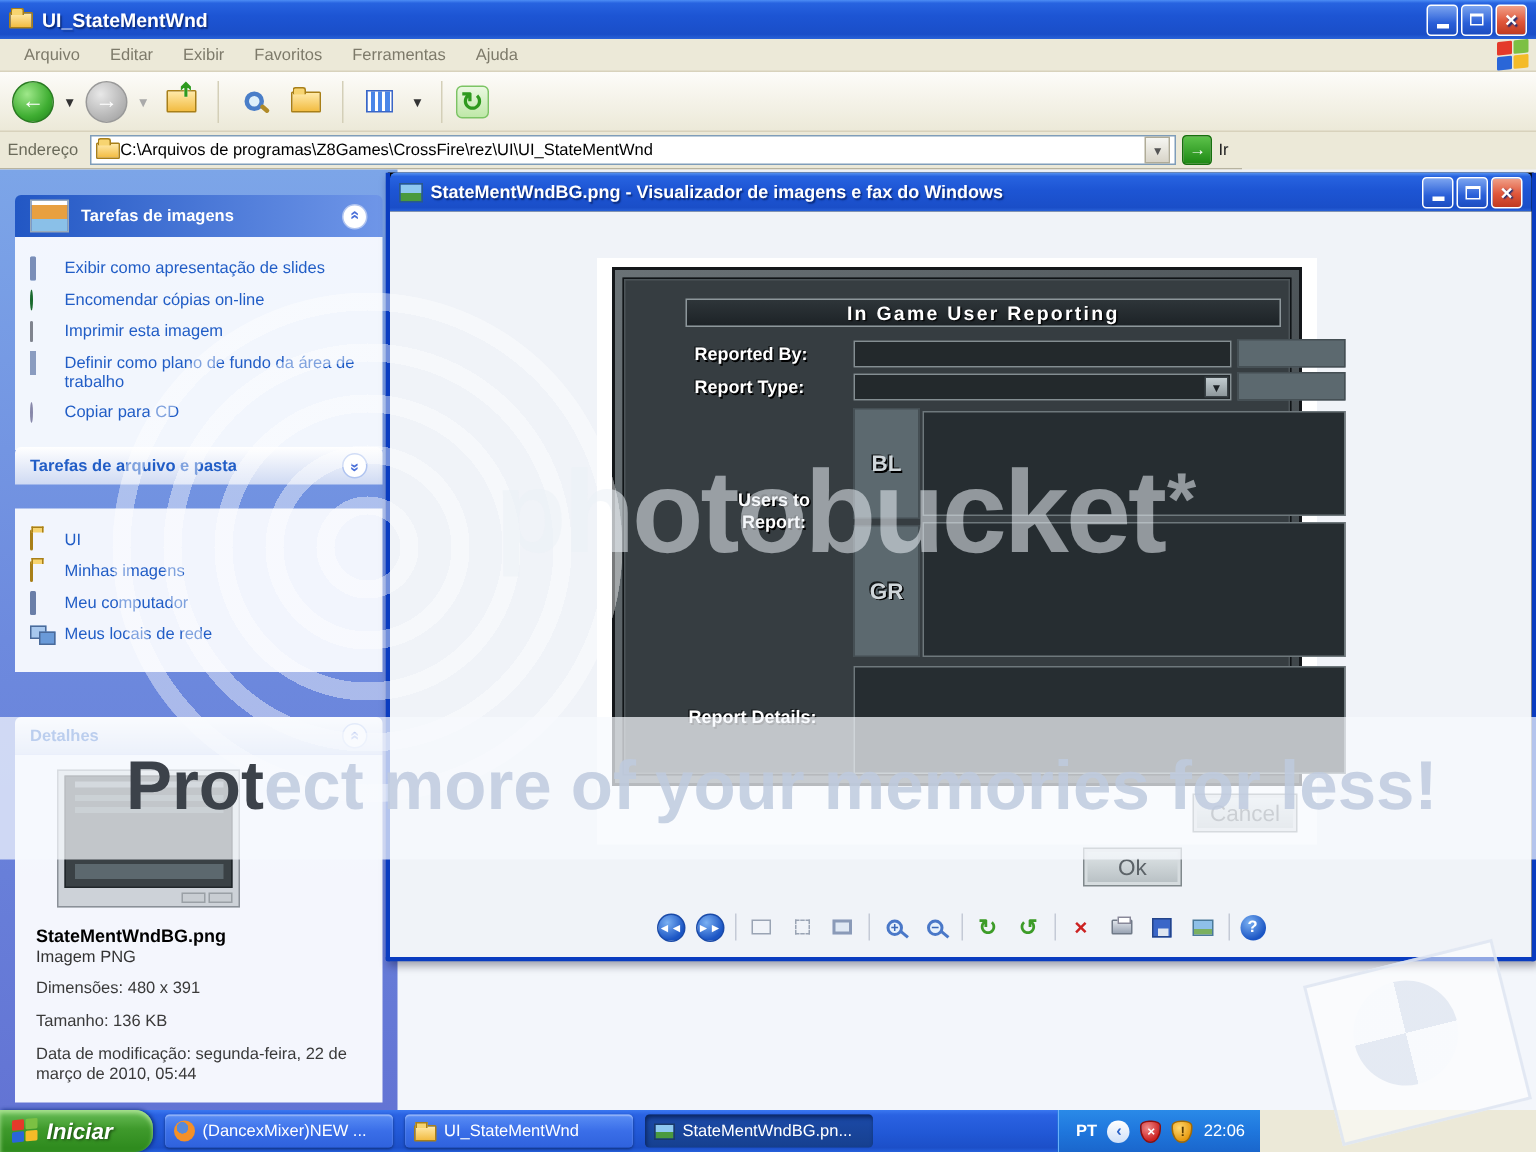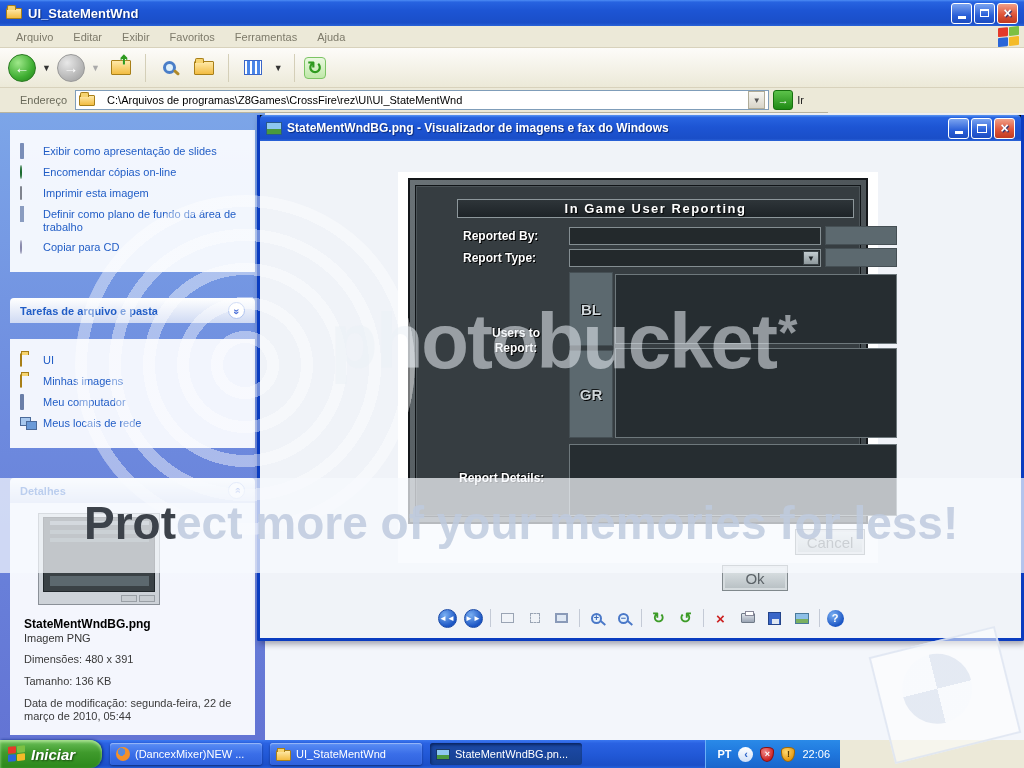--- a/index.html
+++ b/index.html
@@ -46,24 +46,24 @@
   .magnifier { width:13px; height:13px; border:3px solid #4a7ec8; border-radius:50%; position:relative; background:#dff0fa; }
   .magnifier::after { content:""; position:absolute; width:7px; height:3px; background:#b08a28; right:-7px; bottom:-3px;
     transform:rotate(40deg); border-radius:2px; }
   .views-grid { width:18px; height:15px; border:1px solid #3a66c8; background:
     repeating-linear-gradient(90deg,#fff 0 2px,#4a86e8 2px 5px); }
   .sync-ic { width:22px; height:22px; border-radius:4px; color:#2e9a1e; font-size:18px; font-weight:bold;
     display:flex; align-items:center; justify-content:center; border:1px solid #7cc464;
     background:linear-gradient(#eaf8e0,#bfe8a8); }
 
   #xp-addressbar { left:0; top:88px; width:828px; height:25px; background:#ece9d8;
-    border-bottom:1px solid #b8b4a0; display:flex; align-items:center; padding:0 16px; gap:4px; }
+    border-bottom:1px solid #b8b4a0; display:flex; align-items:center; padding:0 1px; gap:4px; }
   .addr-label { color:#6a6a5a; font-size:11px; padding:0 4px; }
   #addr-input { flex:1; height:20px; background:#fff; border:1px solid #7f9db9; display:flex; align-items:center;
-    padding:0 3px; gap:12px; font-size:11px; color:#000; }
+    padding:0 3px; gap:0; font-size:11px; color:#000; }
   #addr-dd { margin-left:auto; width:17px; height:18px; background:linear-gradient(#f6f6f2,#d8d4c8);
     border:1px solid #b0ac98; display:flex; align-items:center; justify-content:center; color:#555; font-size:8px; }
   #go-btn { display:flex; align-items:center; gap:4px; padding-right:8px; }
   #go-ic { width:20px; height:20px; border-radius:3px; background:linear-gradient(#5cc24a,#1e8a14);
     border:1px solid #16700e; color:#fff; display:flex; align-items:center; justify-content:center; font-weight:bold; }
 
   
   #main { left:0; top:113px; width:1024px; height:627px; background:#f3f6fb; }
   #sidebar { left:0; top:0; width:265px; height:627px;
     background:linear-gradient(180deg,#7ca5e8 0%,#6d8ade 50%,#6374d4 100%); overflow:hidden; }
@@ -277,20 +277,27 @@
     <span id="go-btn">
       <span id="go-ic">→</span>
       <span style="font-size:11px;color:#222;">Ir</span>
     </span>
   </div>
 
   <div class="abs" id="main">
     <div class="abs" id="sidebar">
 
       <div class="panel" style="top:17px;">
+        <div class="panel-hd special">
+          <span style="width:26px;height:22px;background:linear-gradient(#fff 15%,#e8a040 15% 60%,#8ac0e8 60%);border:1px solid #9ab; margin-right:8px;"></span>
+          <span>Tarefas de imagens</span>
+          <span class="chev-circle">
+              <span>»</span>
+            </span>
+        </div>
         <div class="panel-bd">
           <div class="task-item">
             <span class="ti-ic"><span class="mini-monitor"></span></span>
             <span>Exibir como apresentação de slides</span>
             </div>
           <div class="task-item">
             <span class="ti-ic"><span class="mini-globe"></span></span>
             <span>Encomendar cópias on-line</span>
             </div>
           <div class="task-item">

